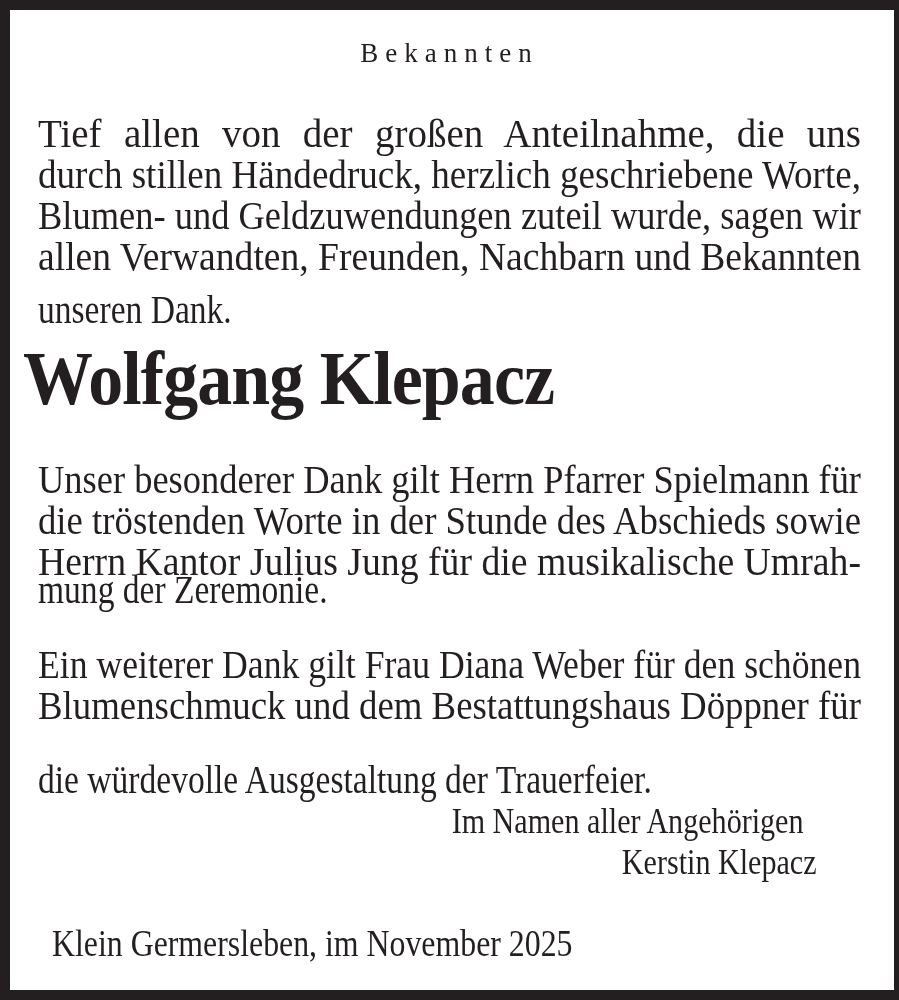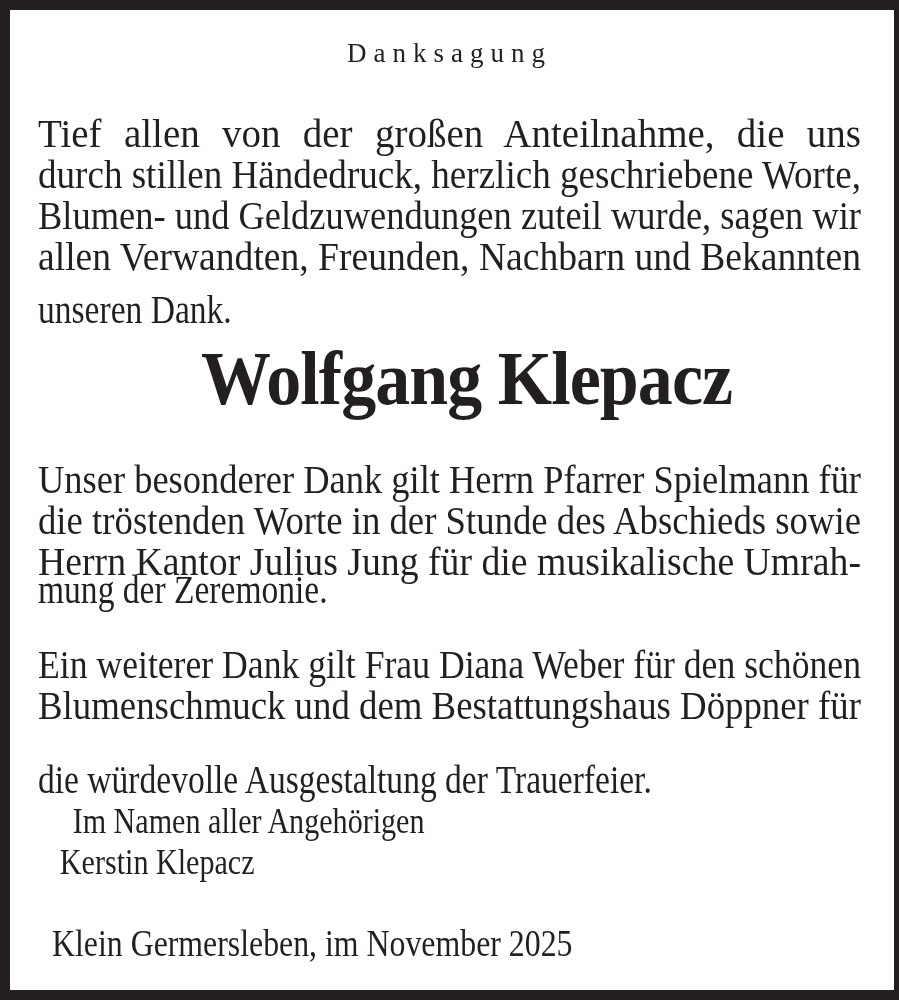--- a/index.html
+++ b/index.html
@@ -28,39 +28,38 @@
       text-align: justify;
       text-align-last: justify;
       transform: scaleX(1);
     }
     .body-line.last { text-align-last: left; }
     .heading {
       left: 0; width: 899px; text-align: center;
       font-size: 27px; letter-spacing: 7px; top: 40px;
     }
     .name {
-      left: 0; width: 755px; text-align: right;
+      left: 0; width: 755px; text-align: left;
       font-size: 76px; font-weight: bold; top: 340px;
       letter-spacing: -1px;
     }
     .center-line {
-      left: 0; width: 832px; text-align: left;
+      left: 0; width: 832px; text-align: right;
       font-size: 35px;
-      margin-left: 44px;
     }
     .sig { font-weight: normal; }
     .cond { display: inline-block; transform: scaleX(0.86); transform-origin: center top; }
     .condl { display: inline-block; transform: scaleX(0.86); transform-origin: left top; }
   </style>
 </head>
 <body>
 
 <div class="frame"></div>
 
-<div class="line heading">Danksagung</div>
+<div class="line heading">Bekannten</div>
 
 <div>
   <div class="line body-line" style="top:114px">Tief allen von der großen Anteilnahme, die uns</div>
   <div class="line body-line" style="top: 155px; width: 865.719px; transform: scaleX(0.950655);">durch stillen Händedruck, herzlich geschriebene Worte,</div>
   <div class="line body-line" style="top: 196px; width: 880.516px; transform: scaleX(0.93468);">Blumen- und Geldzuwendungen zuteil wurde, sagen wir</div>
   <div class="line body-line" style="top: 237px; width: 853.766px; transform: scaleX(0.963965);">allen Verwandten, Freunden, Nachbarn und Bekannten</div>
   <div class="line body-line last" style="top:290px"><span class="condl">unseren Dank.</span></div>
 </div>
 
 <div class="line name"><span class="cond" style="transform:scaleX(0.92)">Wolfgang Klepacz</span></div>

